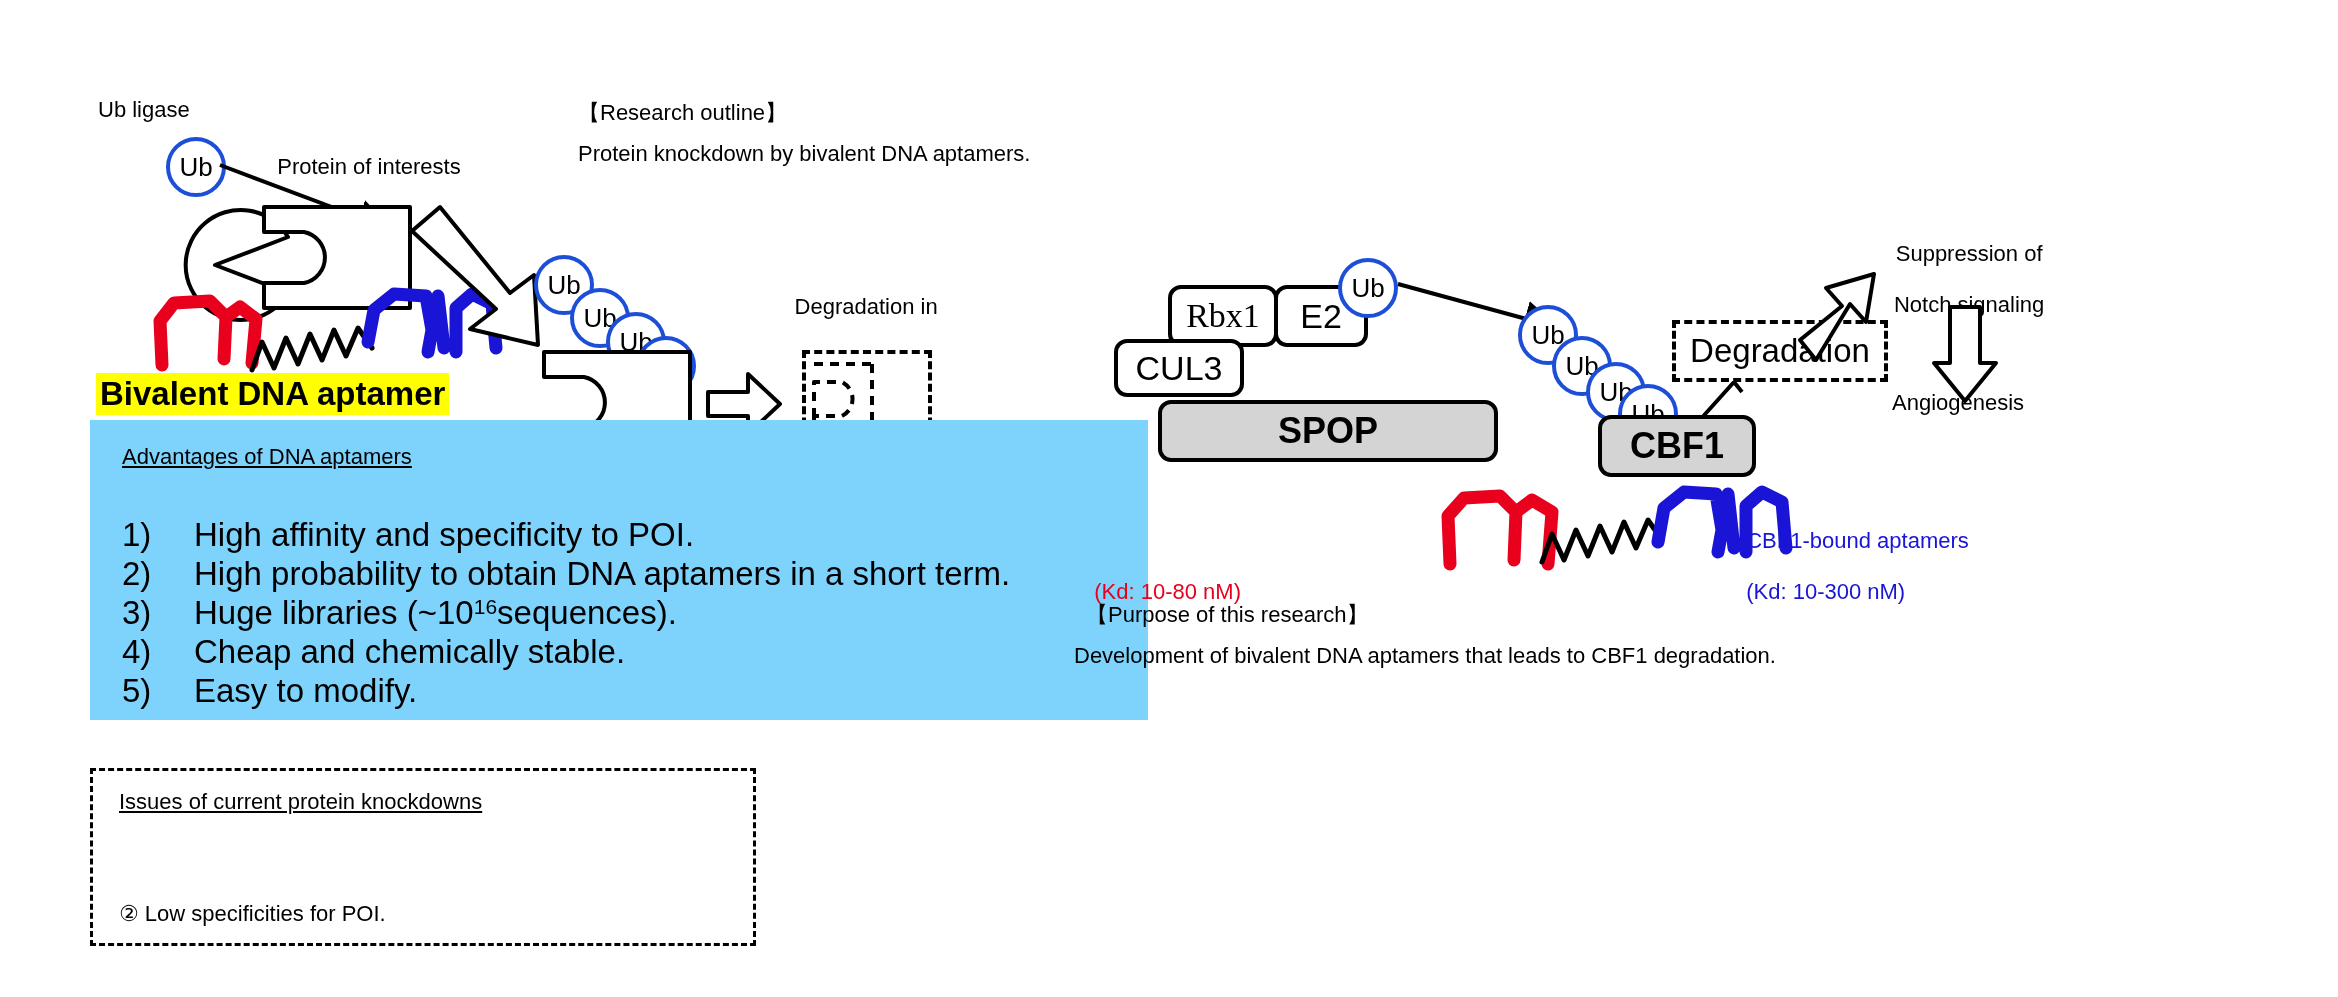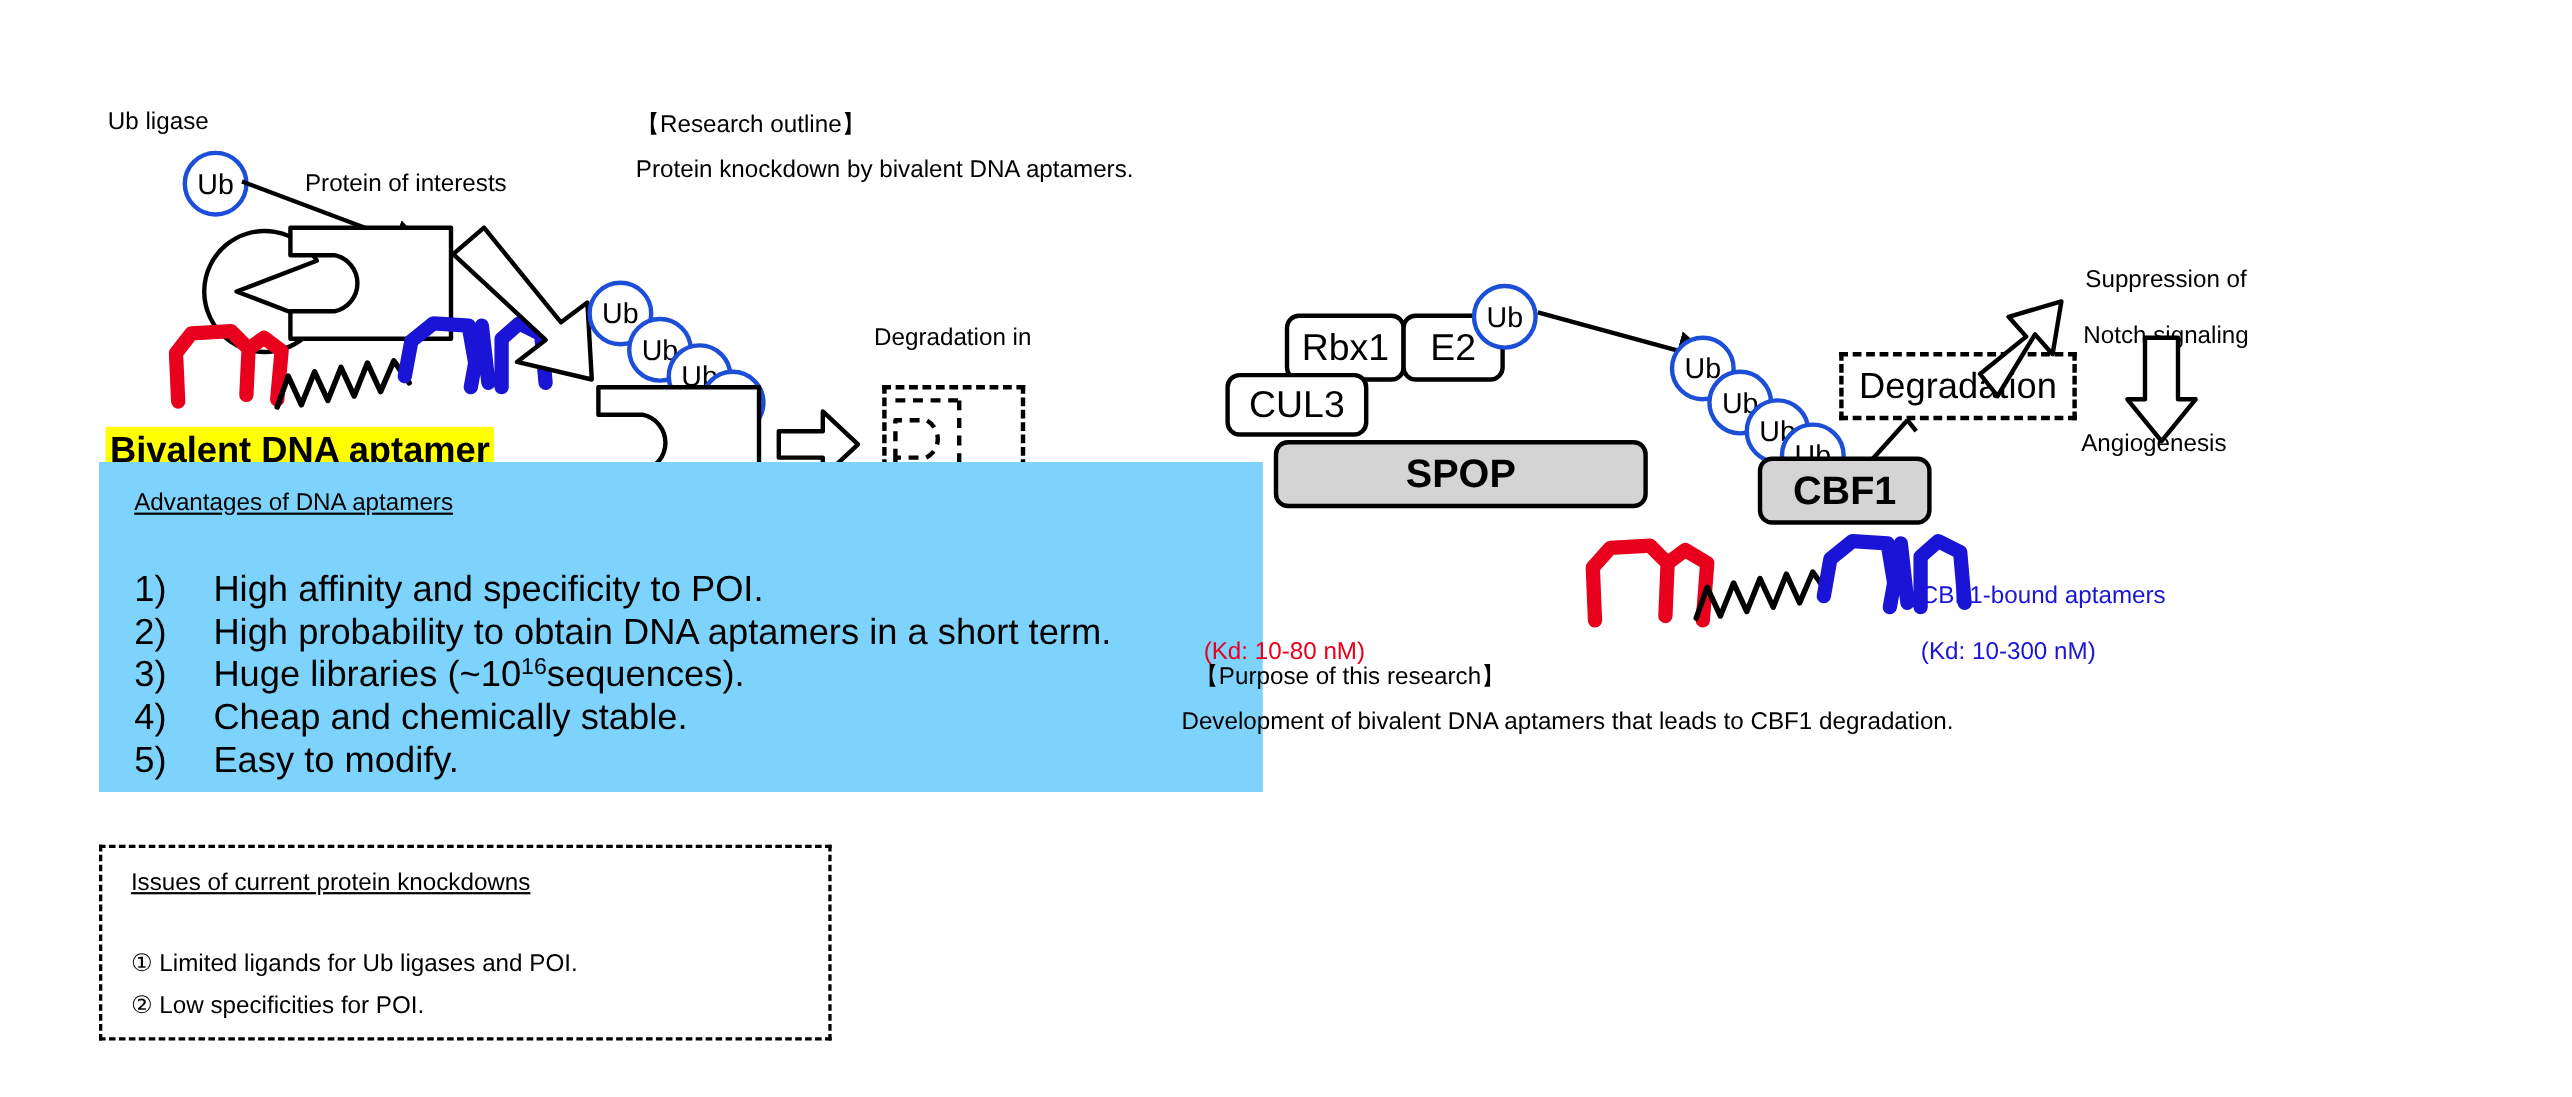--- a/index.html
+++ b/index.html
@@ -76,21 +76,21 @@
 </svg>
 
 <svg class="abs" style="left:250px;top:322px;" width="130" height="60" viewBox="0 0 130 60">
   <polyline points="2,48 12,20 24,46 36,16 48,42 60,12 72,38 84,8 96,34 108,6 122,26" fill="none" stroke="#000" stroke-width="5" stroke-linejoin="round" stroke-linecap="round"></polyline>
 </svg>
 
 <svg class="abs" style="left:360px;top:252px;" width="160" height="135" viewBox="0 0 160 135">
   <path d="M 8 90 L 14 58 L 34 42 L 66 44 L 72 78 L 68 100 M 78 44 L 84 96 M 96 100 L 96 56 L 112 42 L 132 52 L 136 96" fill="none" stroke="#1a14d6" stroke-width="13" stroke-linecap="round" stroke-linejoin="round"></path>
 </svg>
 
-<div class="abs hl" style="left:96px;top:388px;">Bivalent DNA aptamer</div>
+<div class="abs hl" style="left:96px;top:373px;">Bivalent DNA aptamer</div>
 
 <svg class="abs" style="left:406px;top:205px;" width="160" height="160" viewBox="0 0 160 160">
   <path d="M 6 26 L 34 2 L 104 88 L 128 70 L 132 140 L 64 124 L 90 104 Z" fill="#fff" stroke="#000" stroke-width="4" stroke-linejoin="round"></path>
 </svg>
 
 <div class="abs ubcircle" style="left:534px;top:255px;width:52px;height:52px;">
   <span>Ub</span>
   </div>
 <div class="abs ubcircle" style="left:570px;top:288px;width:52px;height:52px;">
   <span>Ub</span>
@@ -143,28 +143,27 @@
     </div>
     <div class="adv-line">
       <span class="adv-num">5)</span>
       <span>Easy to modify.</span>
     </div>
   </div>
 </div>
 
 <div class="abs" id="issues-panel">
   <div class="txt u" style="position:absolute;left:26px;top:18px;">Issues of current protein knockdowns</div>
-  <div class="txt" style="position:absolute;left:26px;top:92px;">① Limited ligands for Ub ligases and POI.</div>
   <div class="txt" style="position:absolute;left:26px;top:130px;">② Low specificities for POI.</div>
 </div>
 
 <div class="abs txt" style="left:578px;top:100px;">【Research outline】</div>
 <div class="abs txt" style="left:578px;top:141px;">Protein knockdown by bivalent DNA aptamers.</div>
 
-<div class="abs pbox" style="left:1168px;top:285px;width:110px;height:62px;">
+<div class="abs pbox" style="left:1168px;top:285px;width:110px;height:62px;font-family:Liberation Serif, serif;">
   <span>Rbx1</span>
   </div>
 
 <div class="abs pbox" style="left:1274px;top:285px;width:94px;height:62px;">
   <span>E2</span>
   </div>
 
 <div class="abs ubcircle" style="left:1338px;top:258px;width:52px;height:52px;">
   <span>Ub</span>
   </div>

